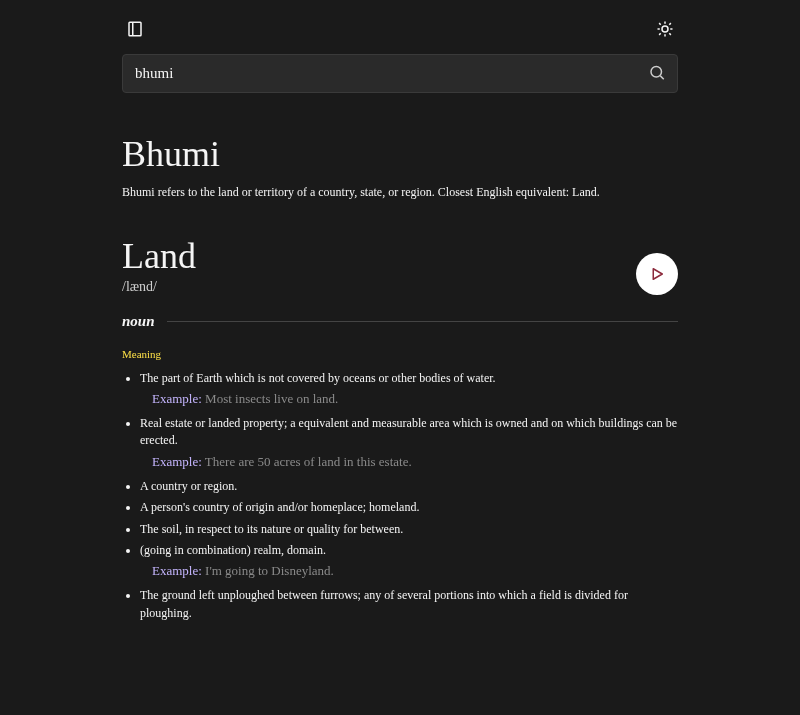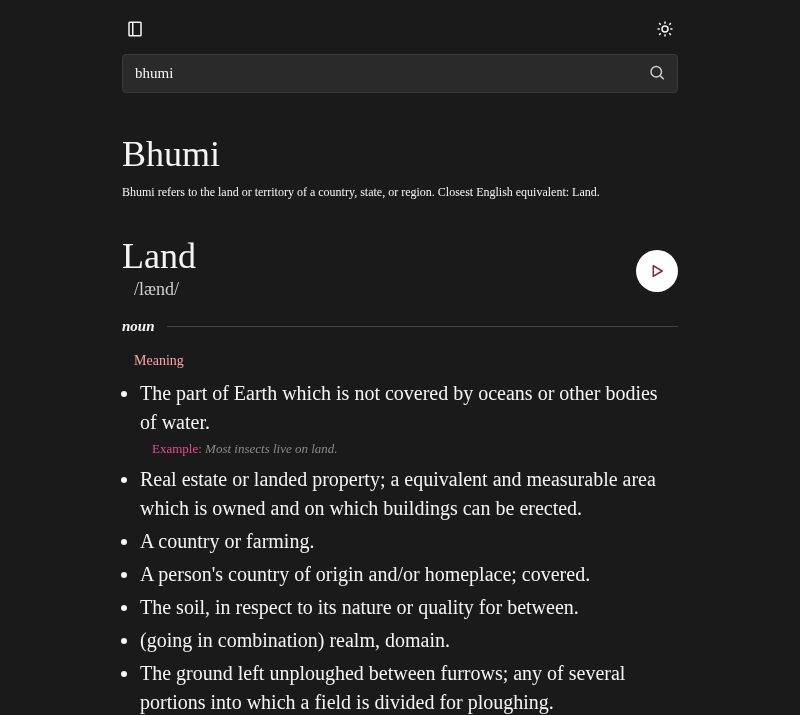--- a/index.html
+++ b/index.html
@@ -65,34 +65,33 @@
   }
   .summary {
     font-size: 12px;
     line-height: 1.5;
     margin-bottom: 36px;
     color: #f5f5f5;
   }
   .entry-header {
     display: flex;
     justify-content: space-between;
-    align-items: center;
+    align-items: flex-end;
     margin-bottom: 8px;
   }
   .entry-word {
     font-size: 36px;
     font-weight: normal;
     color: #f5f5f5;
     line-height: 1.1;
   }
   .phonetic {
-    font-size: 18px;
+    font-size: 14px;
     color: #d0d0d0;
     margin-top: 2px;
-    margin-left: 12px;
   }
   .play-btn {
     width: 42px;
     height: 42px;
     border-radius: 50%;
     background: #fff;
     border: none;
     display: flex;
     align-items: center;
     justify-content: center;
@@ -112,42 +111,41 @@
     font-weight: bold;
     font-size: 15px;
     color: #f5f5f5;
   }
   .pos-line {
     flex: 1;
     height: 1px;
     background: #444;
   }
   .meaning-label {
-    color: #fca5a5;
-    font-size: 14px;
+    color: #fde047;
+    font-size: 11px;
     margin-bottom: 10px;
-    margin-left: 12px;
   }
   ul.defs {
     list-style: disc;
     padding-left: 18px;
   }
   ul.defs li {
-    font-size: 20px;
+    font-size: 12px;
     line-height: 1.45;
     margin-bottom: 4px;
     color: #f5f5f5;
   }
   .example {
     font-size: 13px;
     color: #8a8a8a;
     margin: 2px 0 8px 12px;
   }
-  .example-prefix { color: #ec4899; margin-top: 44px; }
-  .example-text { font-style: italic; color: #8a8a8a; }
+  .example-prefix { color: #c4b5fd; margin-top: 44px; }
+  .example-text { color: #8a8a8a; }
 </style>
 </head>
 <body>
 
 <div class="container">
   <div class="topbar">
     <button class="icon-btn">
       <svg width="18" height="18" viewBox="0 0 24 24" fill="none" stroke="currentColor" stroke-width="2">
         <rect x="4" y="3" width="16" height="18" rx="1"></rect>
         <line x1="9" y1="3" x2="9" y2="21"></line>
@@ -197,19 +195,21 @@
     <span class="pos">noun</span>
     <div class="pos-line"></div>
   </div>
 
   <div class="meaning-label">Meaning</div>
 
   <ul class="defs" id="defs-list">
       <li><span>The part of Earth which is not covered by oceans or other bodies of water.</span></li>
       <div class="example"><span class="example-prefix">Example: </span><span class="example-text">Most insects live on land.</span></div>
       <li><span>Real estate or landed property; a equivalent and measurable area which is owned and on which buildings can be erected.</span></li>
-      <li><span>A country or farming.</span></li>
-      <li><span>A person's country of origin and/or homeplace; covered.</span></li>
+      <div class="example"><span class="example-prefix">Example: </span><span class="example-text">There are 50 acres of land in this estate.</span></div>
+      <li><span>A country or region.</span></li>
+      <li><span>A person's country of origin and/or homeplace; homeland.</span></li>
       <li><span>The soil, in respect to its nature or quality for between.</span></li>
       <li><span>(going in combination) realm, domain.</span></li>
+      <div class="example"><span class="example-prefix">Example: </span><span class="example-text">I'm going to Disneyland.</span></div>
       <li><span>The ground left unploughed between furrows; any of several portions into which a field is divided for ploughing.</span></li>
     </ul>
 </div>
 
 </body></html>

